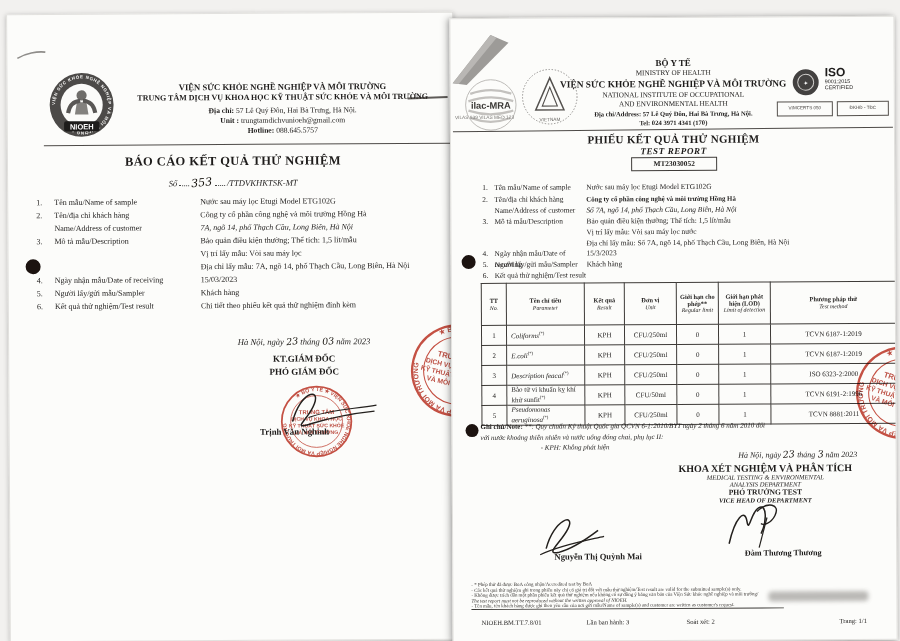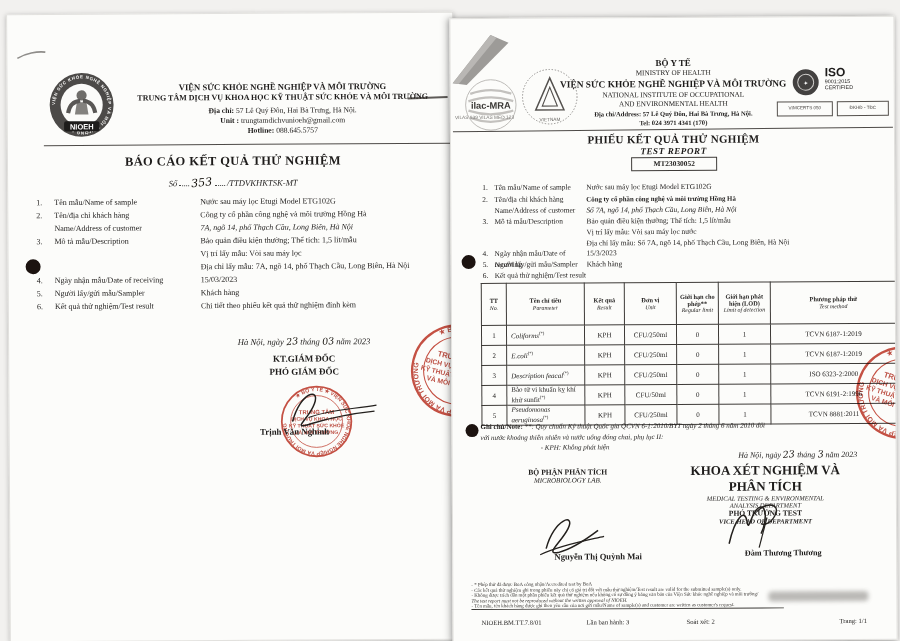--- a/index.html
+++ b/index.html
@@ -359,26 +359,22 @@
   </div>
 
   <div class="abs i" style="top:431px;left:255px;width:180px;text-align:center;font-size:8px">
     <span>Hà Nội, ngày</span>
     <span class="hand sm">23</span>
     <span>tháng</span>
     <span class="hand sm">3</span>
     <span>năm 2023</span>
   </div>
 
-  <div class="abs c" style="top:449px;left:30px;width:170px">
-    <div class="b" style="font-size:7.6px">BỘ PHẬN PHÂN TÍCH</div>
-    <div class="i" style="font-size:7px">MICROBIOLOGY LAB.</div>
-  </div>
   <div class="abs c" style="top:445px;left:225px;width:175px">
-    <div class="b" style="font-size:13px">KHOA XÉT NGHIỆM VÀ PHÂN TÍCH</div>
+    <div class="b" style="font-size:10px">KHOA XÉT NGHIỆM VÀ PHÂN TÍCH</div>
     <div class="i" style="font-size:6.6px">MEDICAL TESTING &amp; ENVIRONMENTAL</div>
     <div class="i" style="font-size:6.6px">ANALYSIS DEPARTMENT</div>
     <div class="b" style="font-size:7.6px">PHÓ TRƯỞNG TEST</div>
     <div class="b i" style="font-size:6.6px">VICE HEAD OF DEPARTMENT</div>
   </div>
 
   <svg class="sig" style="left:75px;top:492px" width="100" height="48">
     <path d="M18,38 C26,8 48,2 40,18 C33,32 16,44 30,42 C46,38 62,26 70,20" stroke="#23201d" stroke-width="1.5" fill="none"></path>
     <path d="M12,44 C34,34 58,30 76,26" stroke="#23201d" stroke-width="1.2" fill="none"></path>
   </svg>

